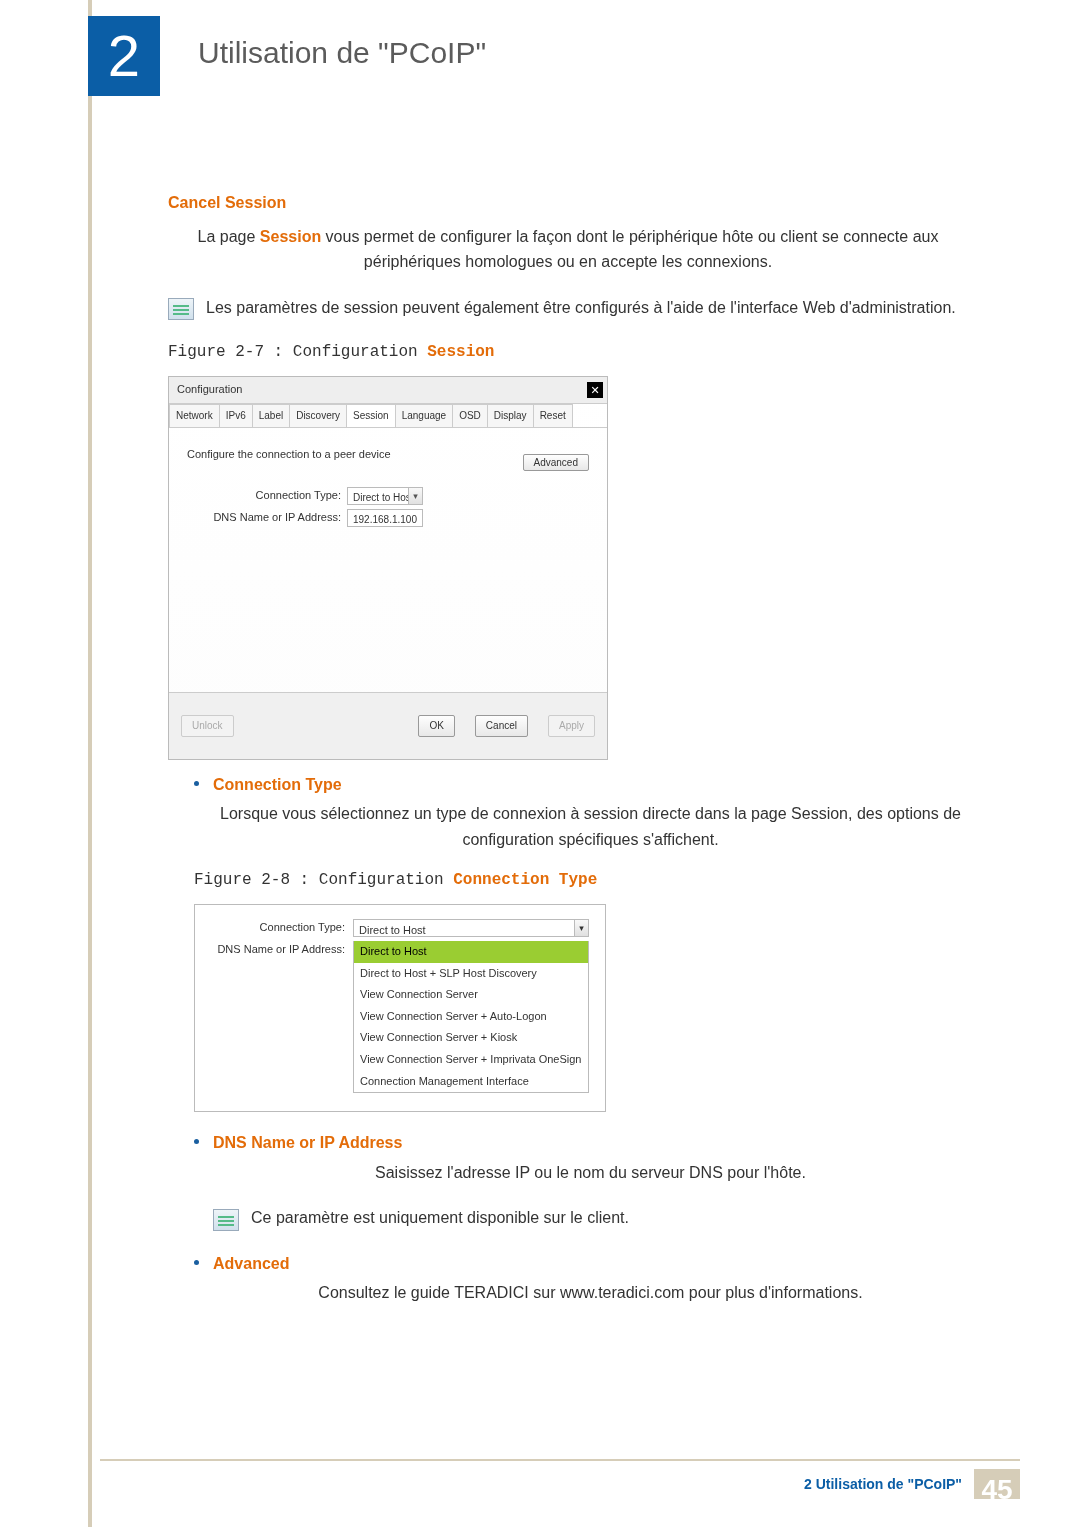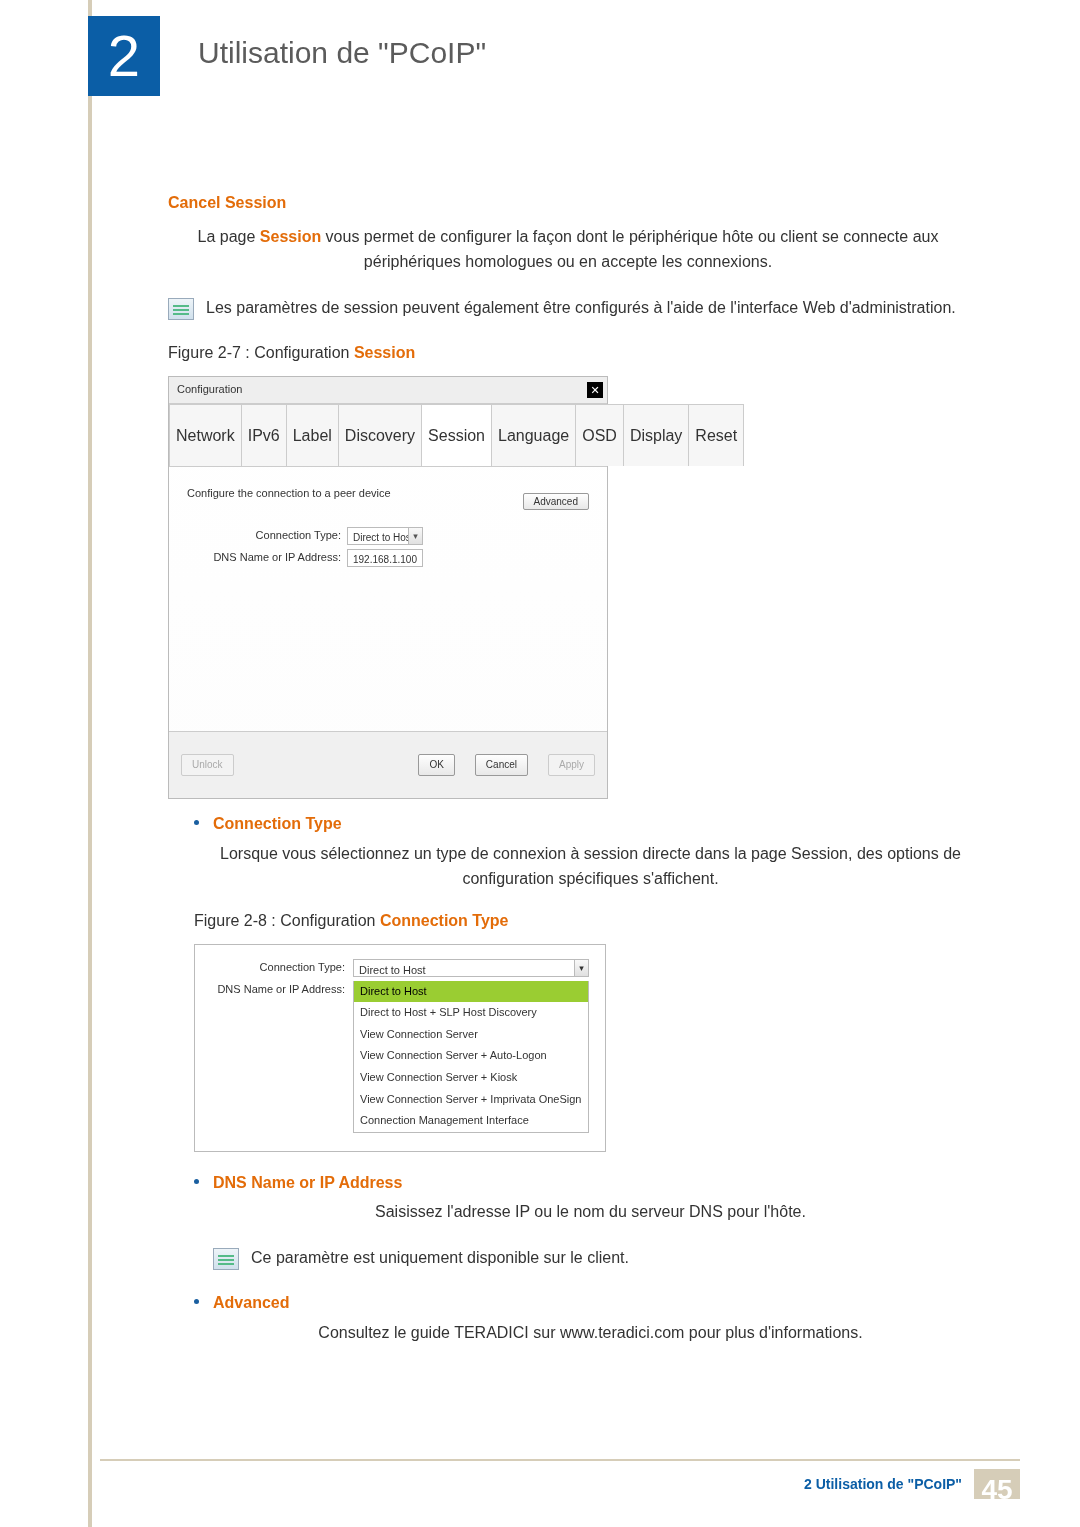--- a/index.html
+++ b/index.html
@@ -67,21 +67,21 @@
     width: 26px; height: 22px; margin-right: 12px; flex-shrink: 0;
     background: linear-gradient(#eef4f8,#d0e0ec);
     border: 1px solid #9ab; position: relative;
   }
   .note-icon::after {
     content: "";
     position: absolute; left: 4px; top: 6px;
     width: 16px; height: 2px; background: #5b8;
     box-shadow: 0 4px 0 #5b8, 0 8px 0 #5b8;
   }
-  .fig-label { margin: 16px 0 10px 0; }
+  .fig-label { margin: 16px 0 10px 0; font-family: Liberation Mono, monospace; }
   .bullet-block { margin-left: 26px; }
   .bullet-row { display: flex; align-items: flex-start; margin: 6px 0 4px 0; }
   .bullet-dot {
     width: 5px; height: 5px; border-radius: 50%;
     background: #1a5fa0; margin: 9px 14px 0 0; flex-shrink:0;
   }
 
   
   .config-window {
     width: 440px;
@@ -95,21 +95,21 @@
   .config-titlebar {
     display: flex; justify-content: space-between; align-items: center;
     background: #eee; padding: 4px 4px 4px 8px; border-bottom: 1px solid #ccc;
   }
   .close-x {
     width: 16px; height: 16px; background: #000; color:#fff;
     font-size: 11px; text-align:center; line-height:16px; cursor:pointer;
   }
   .tab-strip { display: flex; border-bottom: 1px solid #ccc; }
   .cfg-tab {
-    padding: 18px 6px; font-size: 16px; border: 1px solid #ccc;
+    padding: 3px 6px; font-size: 10px; border: 1px solid #ccc;
     border-bottom: none; background: #f6f6f6; margin-right: -1px;
     cursor: pointer;
   }
   .cfg-tab.active { background: #fff; }
   .cfg-body {
     padding: 18px 18px 10px 18px; min-height: 264px;
     display: flex; flex-direction: row; justify-content: space-between;
   }
   .cfg-desc { margin-bottom: 24px; }
   .form-row { display: flex; align-items: center; margin-bottom: 4px; }

